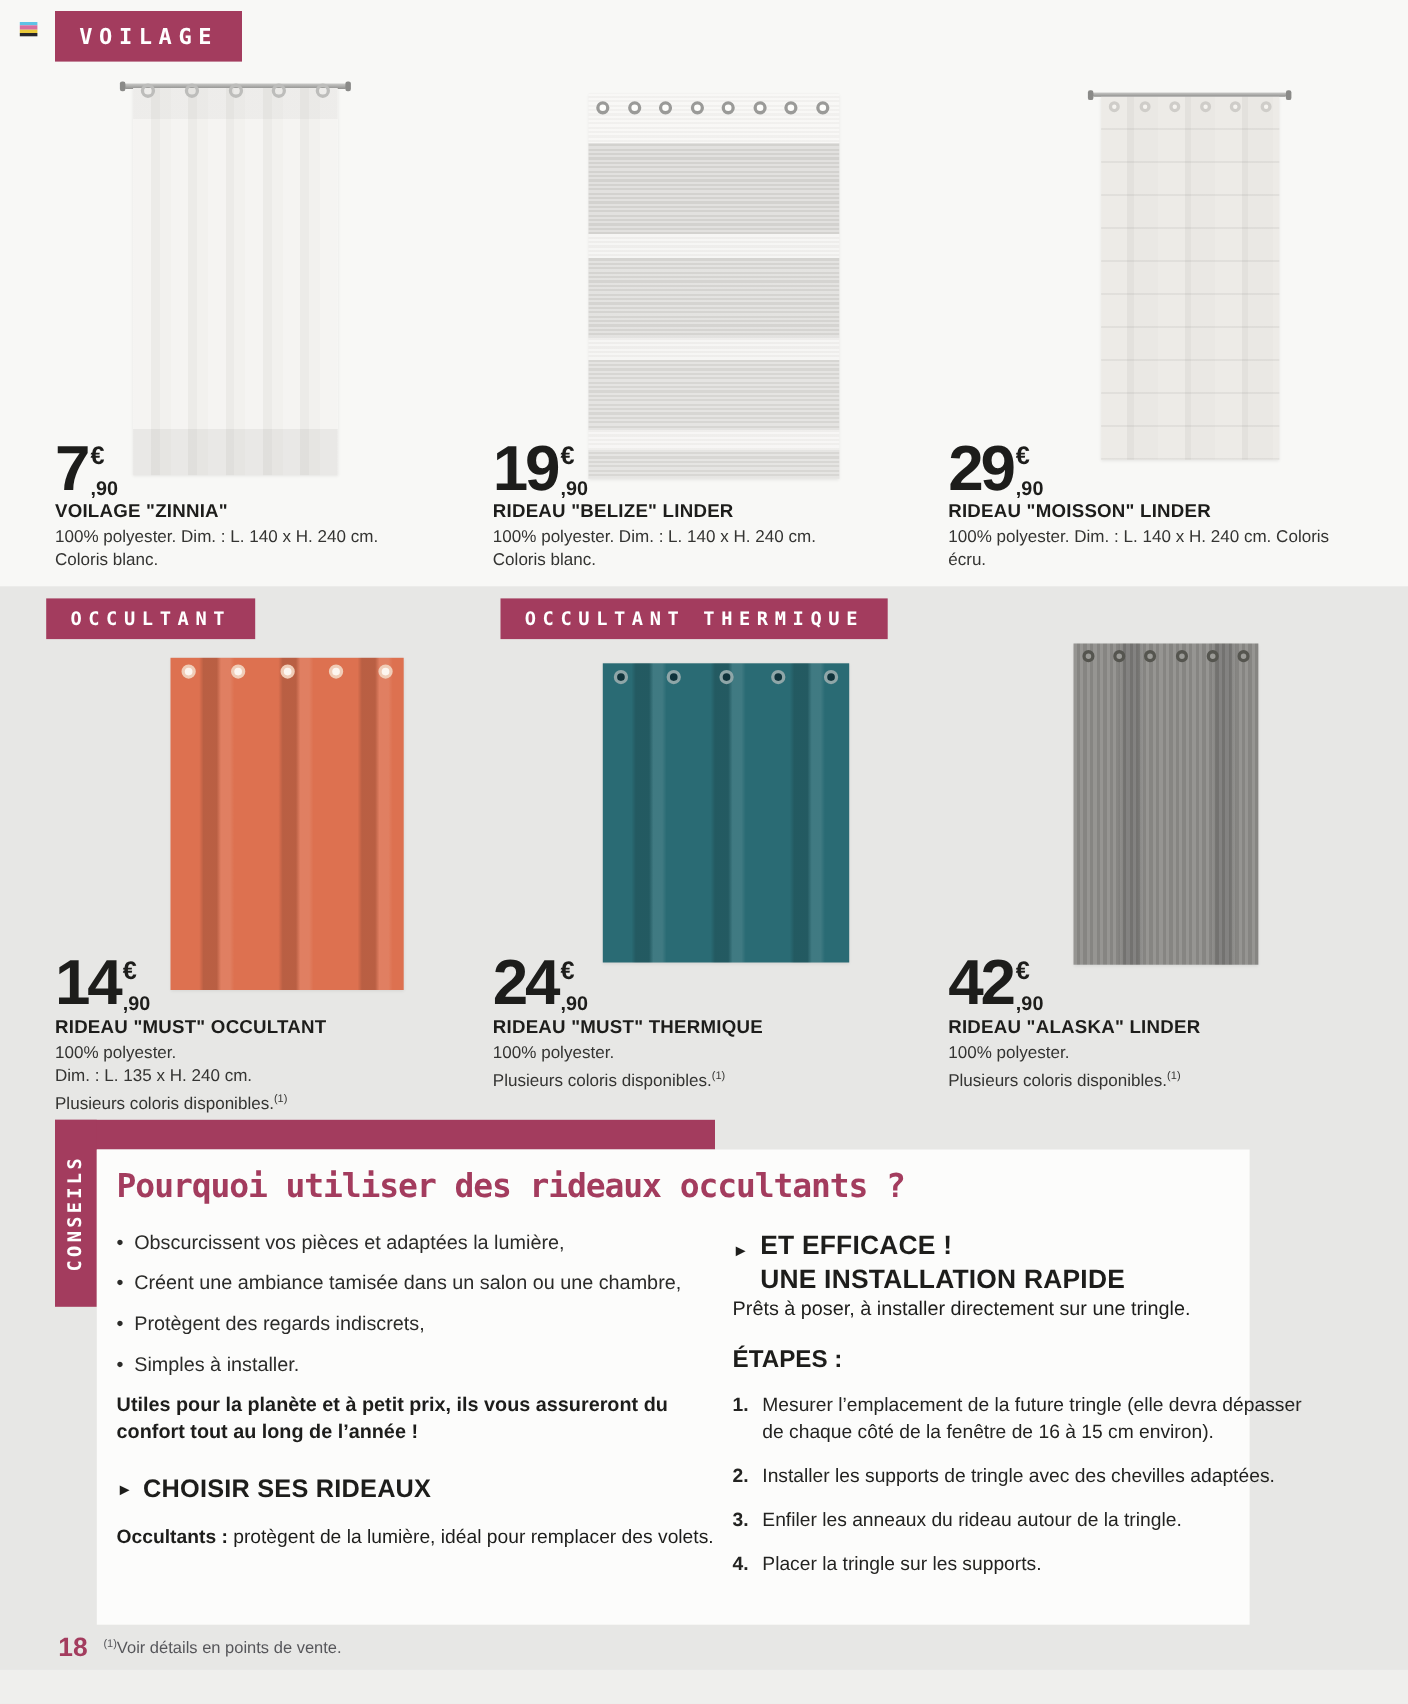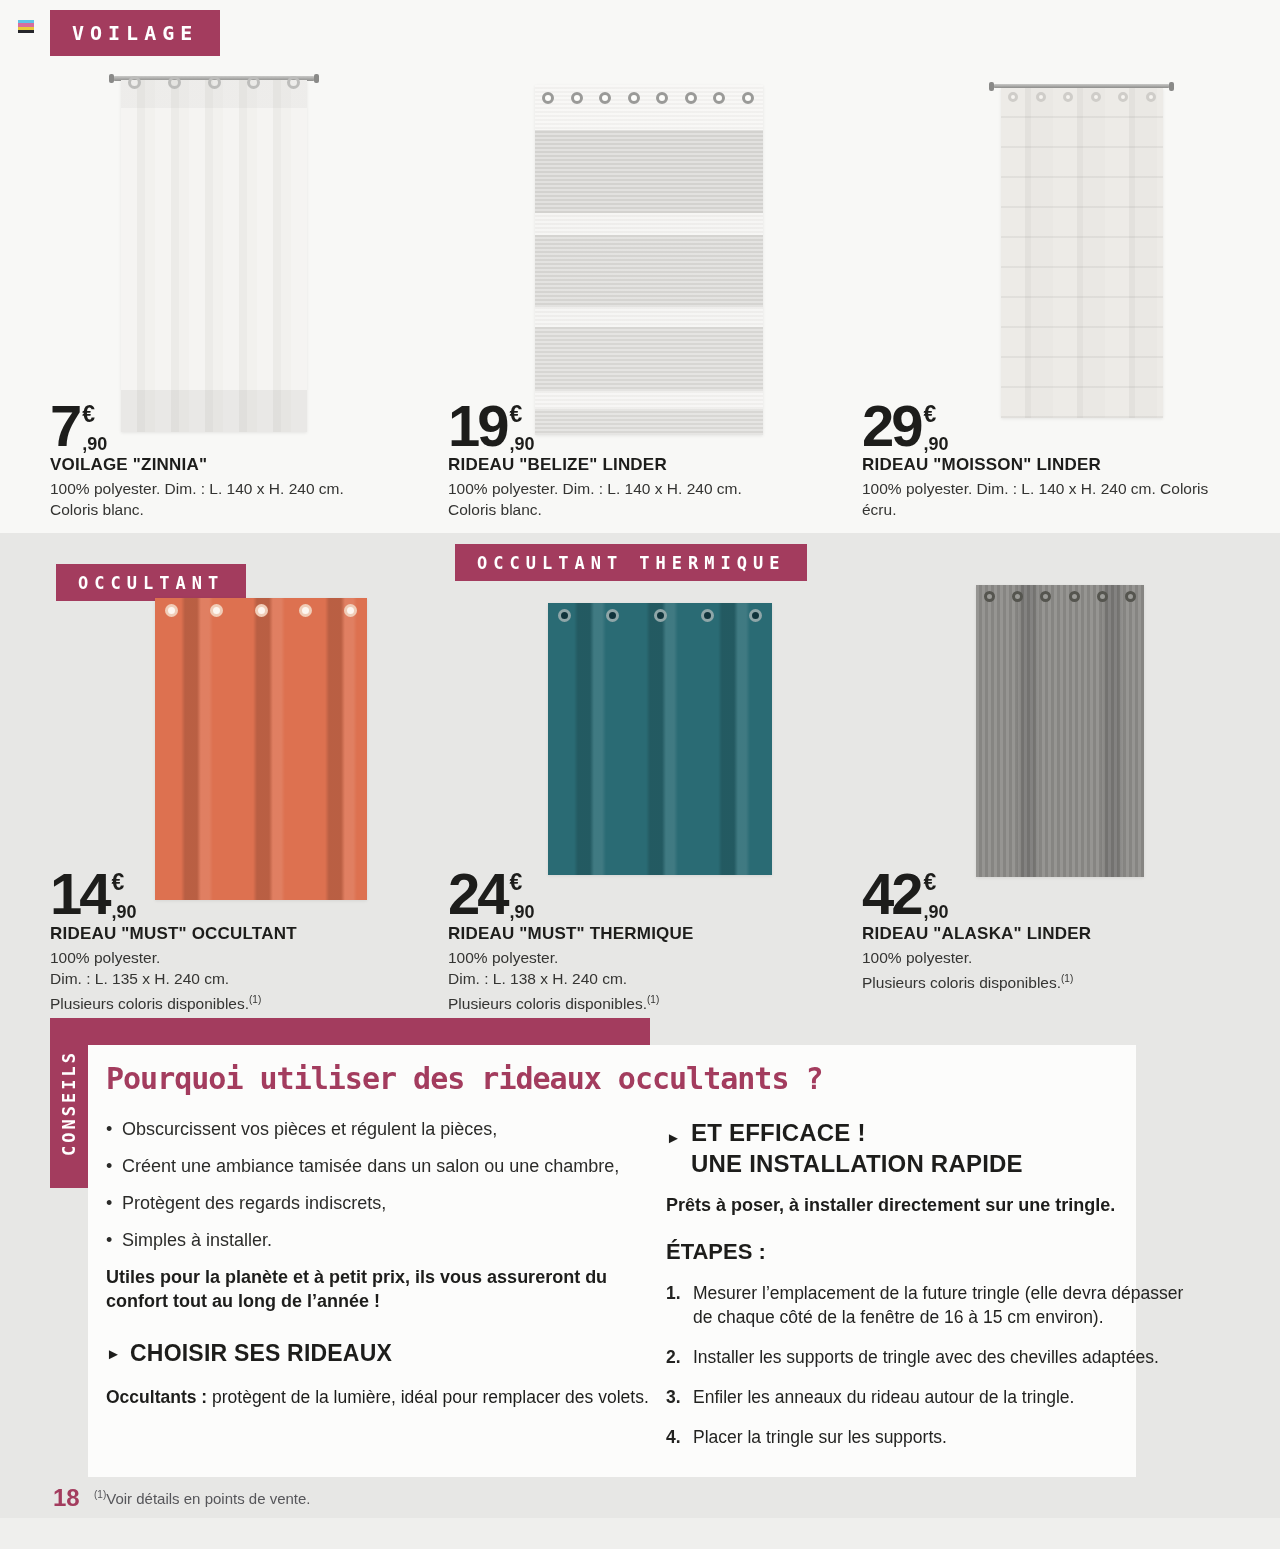--- a/index.html
+++ b/index.html
@@ -17,21 +17,21 @@
   .flag span { flex:1; }
 
   
   .badge {
     position:absolute; display:inline-flex; align-items:center;
     font-family:"DejaVu Sans Mono", monospace; font-weight:bold; color:#fff;
     padding:0 22px; white-space:nowrap;
   }
   .badge-voilage { left:50px; top:10px; height:46px; font-size:20px; letter-spacing:6px; }
   .badge-row2 { top:544px; height:37px; font-size:17px; letter-spacing:6px; }
-  .badge-occultant { left:56px;margin-top:20px; }
+  .badge-occultant { left:42px; }
   .badge-thermique { left:455px; }
 
   
   .card { position:absolute; width:392px; }
   .card.c1 { left:50px; }  .card.c2 { left:448px; }  .card.c3 { left:862px; }
   .row1 { top:70px; height:465px; }
   .row2 { top:585px; height:440px; }
 
   .price { position:absolute; left:0; display:flex; align-items:flex-start; line-height:1; }
   .row1 .price { top:333px; }
@@ -116,21 +116,21 @@
   .bullet-line { display:flex; font-size:18px; line-height:24px; margin-bottom:13px; color:#2b2b29; }
   .bullet-line .blt { width:16px; color:#2b2b29; }
   .lead-bold { font-size:18px; line-height:24px; font-weight:bold; max-width:572px; margin-top:7px; }
   .sub-head { display:flex; align-items:baseline; font-size:23px; font-weight:bold; margin-top:27px; letter-spacing:0.2px; }
   .sub-head .arr { font-size:15px; margin-right:9px; position:relative; top:-2px; }
   .deflist { margin-top:19px; }
   .defrow { display:flex; font-size:17.5px; line-height:23px; margin-bottom:14px; }
   .defrow .term { font-weight:bold; white-space:pre; }
   .install-title { display:flex; font-size:24px; font-weight:bold; line-height:31px; letter-spacing:0.2px; }
   .install-title .arr { font-size:15px; margin-right:10px; position:relative; top:5px; }
-  .install-lead { font-size:18px; font-weight:bold; margin-top:16px; }
+  .install-lead { font-size:18px; font-weight:normal; }
   .etapes-title { font-size:22px; font-weight:bold; margin-top:23px; }
   .steps { margin-top:16px; }
   .steprow { display:flex; font-size:17.5px; line-height:24px; margin-bottom:16px; color:#232321; }
   .steprow .num { font-weight:bold; width:27px; flex:none; }
 
   
   .page-num { position:absolute; left:53px; top:1484px; font-size:24px; font-weight:bold;text-align:right; }
   .footnote { position:absolute; left:94px; top:1489px; font-size:15px; color:#56565a; }
   .footnote sup { font-size:10px; }
 </style>
@@ -268,21 +268,20 @@
     <div class="price">
       <span class="int">24</span>
       <span class="frac">
         <span class="cur">€</span>
         <span class="cents">,90</span>
       </span>
     </div>
     <div class="pname">RIDEAU "MUST" THERMIQUE</div>
     <div class="pdesc">
       <div>100% polyester.</div>
-      <div>Dim. : L. 138 x H. 240 cm.</div>
       <div><span>Plusieurs coloris disponibles.</span><sup>(1)</sup></div>
     </div>
   </div>
 
   <div class="card c3 row2">
     <div class="curtain curtain-alaska" style="background: rgb(142, 141, 138);">
       <div class="curtain-fold"></div>
     </div>
     <div class="grommets g-alaska">
       <span class="gr"></span>
@@ -310,21 +309,21 @@
   <div class="conseils-ribbon" style="background: rgb(163, 60, 94);">
     <span>CONSEILS</span>
   </div>
 
   <div class="panel">
     <div class="panel-title" style="color: rgb(163, 60, 94);">Pourquoi utiliser des rideaux occultants ?</div>
 
     <div class="col-left">
       <div class="bullet-line">
         <span class="blt">•</span>
-        <span>Obscurcissent vos pièces et régulent la pièces,</span>
+        <span>Obscurcissent vos pièces et adaptées la lumière,</span>
       </div>
       <div class="bullet-line">
         <span class="blt">•</span>
         <span>Créent une ambiance tamisée dans un salon ou une chambre,</span>
       </div>
       <div class="bullet-line">
         <span class="blt">•</span>
         <span>Protègent des regards indiscrets,</span>
       </div>
       <div class="bullet-line">

